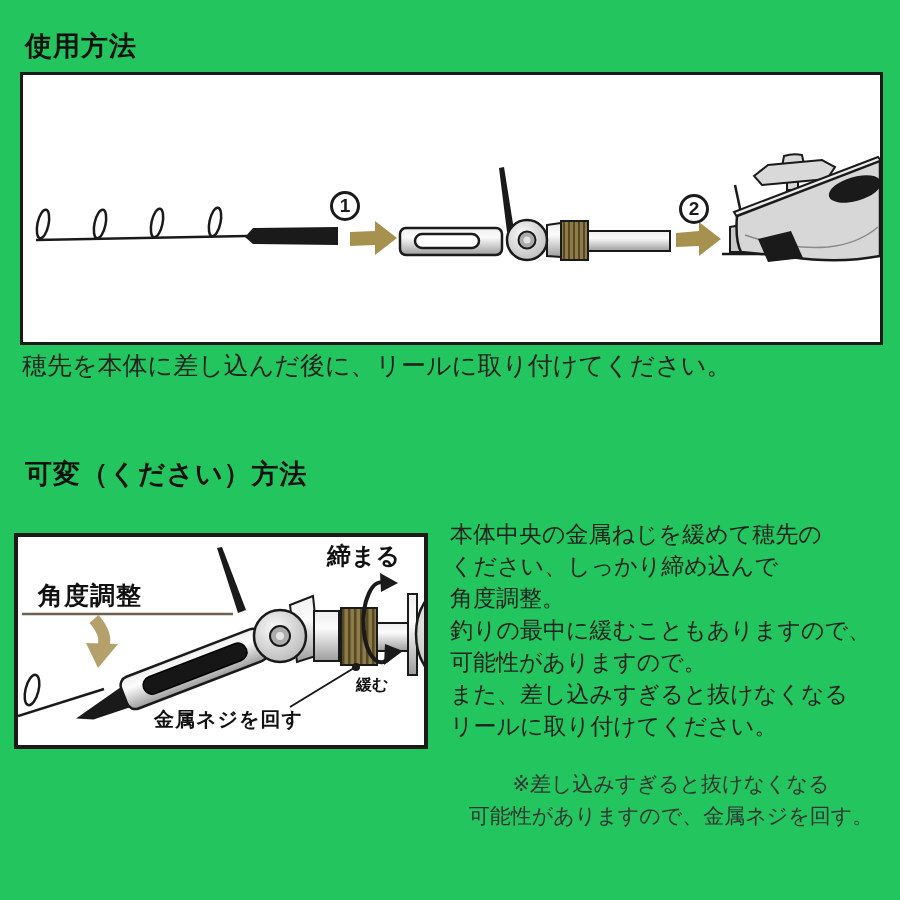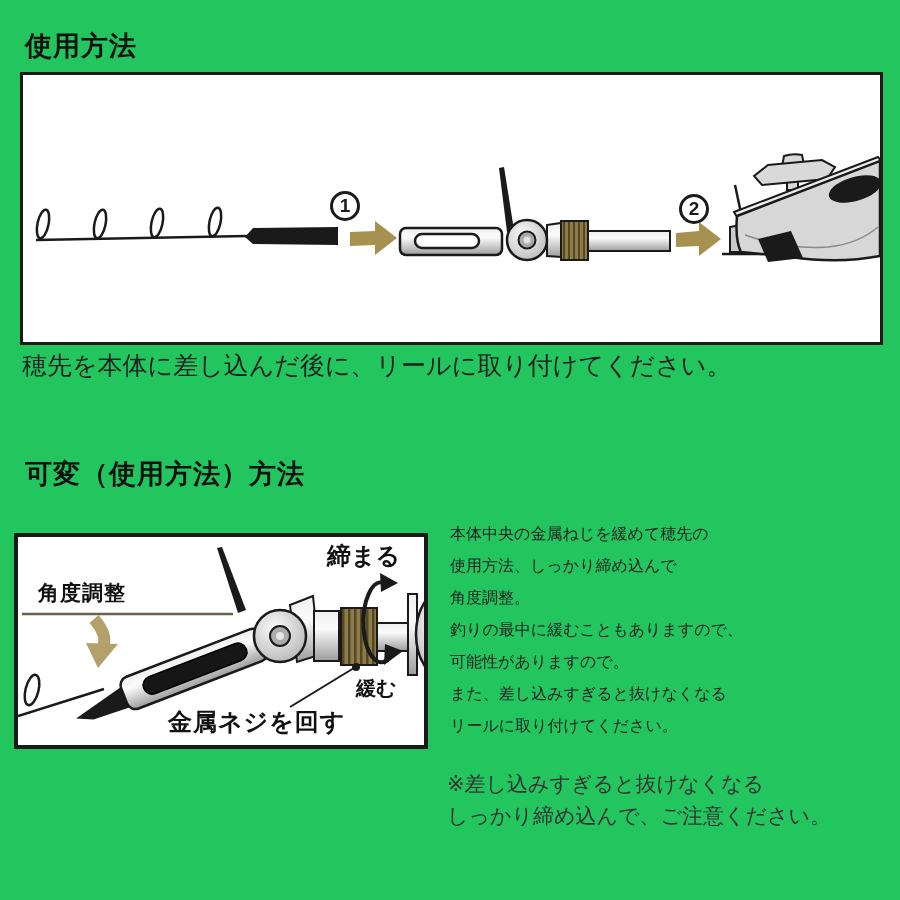--- a/index.html
+++ b/index.html
@@ -28,30 +28,30 @@
   }
   #step1-circle { left:307px; top:116px; }
   #step2-circle { left:656px; top:119px; }
   #usage-caption {
     position:absolute; left:22px; top:349px; font-size:25px; color:#222;
     letter-spacing:0px; white-space:nowrap;
   }
   .diagram-label {
     position:absolute; font-weight:bold; color:#111; white-space:nowrap;
   }
-  #label-angle   { left:20px;  top:42px;  font-size:21px; letter-spacing:1px; }
+  #label-angle   { left:20px;  top:42px;  font-size:25px; letter-spacing:1px; }
   #label-tighten { left:309px; top:3px;   font-size:24px;text-align:right; }
-  #label-loosen  { left:338px; top:138px; font-size:20px; }
-  #label-turnscrew { left:150px; top:169px; font-size:24px; letter-spacing:1px; }
+  #label-loosen  { left:338px; top:138px; font-size:16px; }
+  #label-turnscrew { left:136px; top:169px; font-size:20px; letter-spacing:1px; }
   #adjust-text {
     position:absolute; left:450px; top:518px; width:448px;
   }
-  #adjust-text .tline { font-size:16px; line-height:32px; color:#222; white-space:nowrap; }
+  #adjust-text .tline { font-size:23px; line-height:32px; color:#222; white-space:nowrap; }
   #adjust-note {
-    position:absolute; left:447px; top:768px; width:448px;
+    position:absolute; left:447px; top:768px; width:448px;text-align:center;
   }
   #adjust-note .nline { font-size:21px; line-height:32px; color:#333; white-space:nowrap; }
 </style>
 </head>
 <body>
 
 <div id="canvas">
 
   <div class="heading" id="usage-heading">使用方法</div>
 
@@ -120,21 +120,21 @@
     <div class="step-circle" id="step1-circle">
       <span>1</span>
     </div>
     <div class="step-circle" id="step2-circle">
       <span>2</span>
     </div>
   </div>
 
   <div id="usage-caption">穂先を本体に差し込んだ後に、リールに取り付けてください。</div>
 
-  <div class="heading" id="adjust-heading">可変（使用方法）方法</div>
+  <div class="heading" id="adjust-heading">可変（ください）方法</div>
 
   <div class="diagram-box" id="adjust-box">
     <svg width="406" height="208" viewBox="0 0 406 208">
       <defs>
         <linearGradient id="silvV2" x1="0" y1="0" x2="0" y2="1">
           <stop offset="0" stop-color="#efefef"></stop>
           <stop offset="0.35" stop-color="#fbfbfb"></stop>
           <stop offset="1" stop-color="#9d9d9d"></stop>
         </linearGradient>
         <radialGradient id="silvR2" cx="0.4" cy="0.35" r="0.8">
@@ -193,26 +193,26 @@
     </svg>
 
     <div class="diagram-label" id="label-angle">角度調整</div>
     <div class="diagram-label" id="label-tighten">締まる</div>
     <div class="diagram-label" id="label-loosen">緩む</div>
     <div class="diagram-label" id="label-turnscrew">金属ネジを回す</div>
   </div>
 
   <div id="adjust-text">
     <div class="tline">本体中央の金属ねじを緩めて穂先の</div>
-    <div class="tline">使用方法、しっかり締め込んで</div>
+    <div class="tline">ください、しっかり締め込んで</div>
     <div class="tline">角度調整。</div>
     <div class="tline">釣りの最中に緩むこともありますので、</div>
     <div class="tline">可能性がありますので。</div>
     <div class="tline">また、差し込みすぎると抜けなくなる</div>
     <div class="tline">リールに取り付けてください。</div>
   </div>
 
   <div id="adjust-note">
     <div class="nline">※差し込みすぎると抜けなくなる</div>
-    <div class="nline">しっかり締め込んで、ご注意ください。</div>
+    <div class="nline">可能性がありますので、金属ネジを回す。</div>
   </div>
 
 </div>
 
 </body></html>

